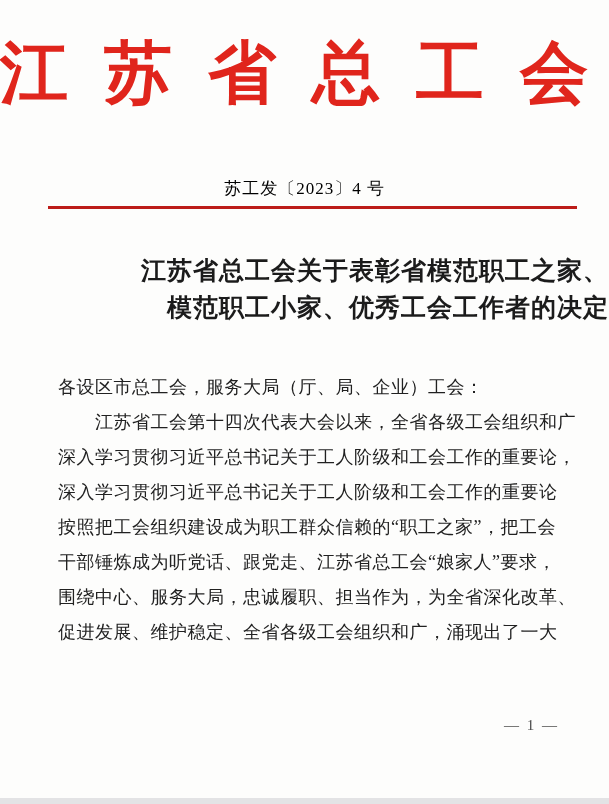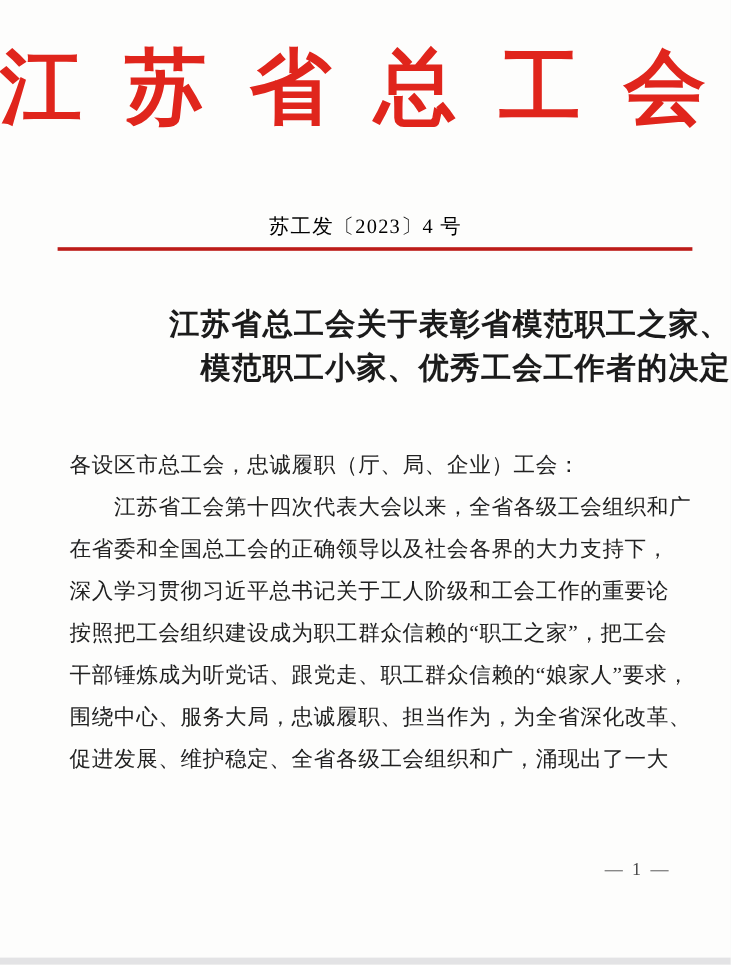--- a/index.html
+++ b/index.html
@@ -68,26 +68,26 @@
   <div class="doc-number">苏工发〔2023〕4 号</div>
 
   <div class="red-rule"></div>
 
   <div class="doc-title">
     <div>江苏省总工会关于表彰省模范职工之家、</div>
     <div>模范职工小家、优秀工会工作者的决定</div>
   </div>
 
   <div class="body-text">
-    <div class="bline">各设区市总工会，忠诚履职（厅、局、企业）工会：</div>
+    <div class="bline">各设区市总工会，服务大局（厅、局、企业）工会：</div>
     <div class="bline indent">江苏省工会第十四次代表大会以来，全省各级工会组织和广</div>
-    <div class="bline">在省委和全国总工会的正确领导以及社会各界的大力支持下，</div>
+    <div class="bline">深入学习贯彻习近平总书记关于工人阶级和工会工作的重要论，</div>
     <div class="bline">深入学习贯彻习近平总书记关于工人阶级和工会工作的重要论</div>
     <div class="bline">按照把工会组织建设成为职工群众信赖的“职工之家”，把工会</div>
-    <div class="bline">干部锤炼成为听党话、跟党走、职工群众信赖的“娘家人”要求，</div>
+    <div class="bline">干部锤炼成为听党话、跟党走、江苏省总工会“娘家人”要求，</div>
     <div class="bline">围绕中心、服务大局，忠诚履职、担当作为，为全省深化改革、</div>
     <div class="bline">促进发展、维护稳定、全省各级工会组织和广，涌现出了一大</div>
   </div>
 
   <div class="page-number">— 1 —</div>
 
   <div class="bottom-edge"></div>
 
 </div>
 

